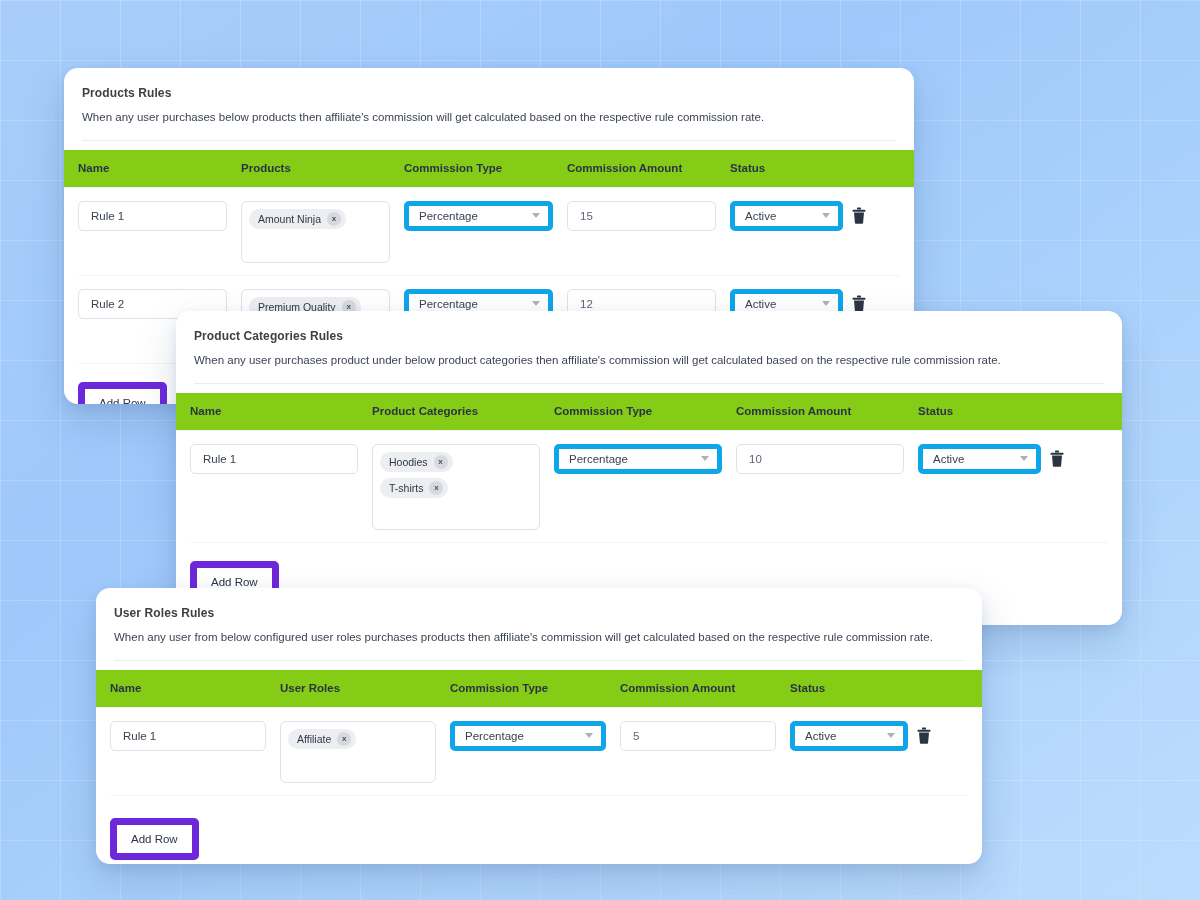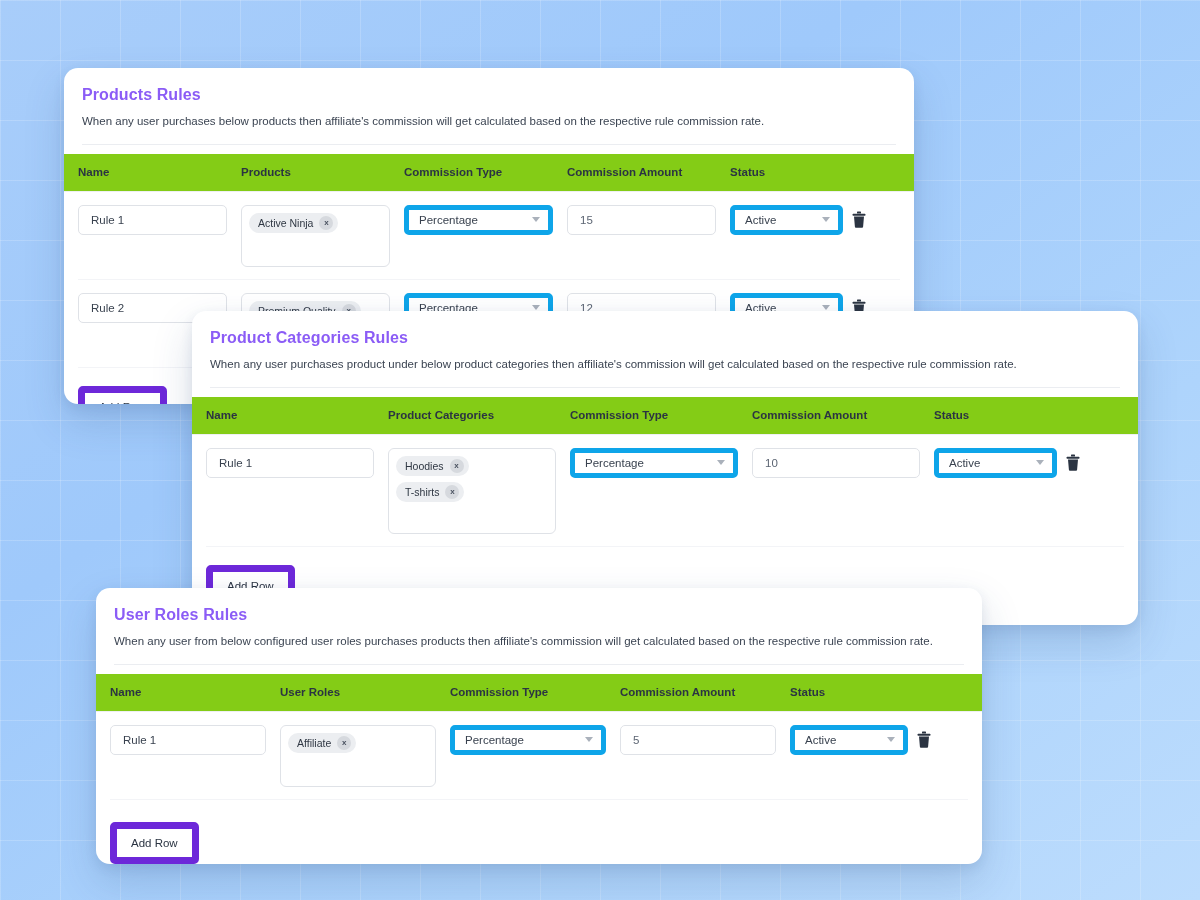--- a/index.html
+++ b/index.html
@@ -28,29 +28,29 @@
   .panel {
     position: absolute;
     background: #ffffff;
     border-radius: 14px;
     box-shadow: 0 18px 40px rgba(40, 70, 120, 0.18),
                 0 4px 12px rgba(40, 70, 120, 0.10);
     overflow: hidden;
   }
 
   #panel-products       { left: 64px;  top: 68px;  width: 850px; height: 336px; z-index: 1; }
-  #panel-categories     { left: 176px; top: 311px; width: 946px; height: 314px; z-index: 2; margin-left: 16px; }
+  #panel-categories     { left: 176px; top: 311px; width: 946px; height: 314px; z-index: 2; }
   #panel-userroles      { left: 96px;  top: 588px; width: 886px; height: 276px; z-index: 3; }
 
   .panel-inner { padding: 18px 18px 0 18px; }
 
   .panel-title {
-    font-size: 16px;
+    font-size: 12px;
     font-weight: bold;
-    color: #8b5cf6;
+    color: #404040;
     letter-spacing: 0.1px;
   }
 
   .panel-desc {
     margin-top: 10px;
     font-size: 11.5px;
     color: #3b4452;
     line-height: 1.35;
   }
 
@@ -243,21 +243,21 @@
         <div class="th c-stat">Status</div>
       </div>
 
       <div class="trow" style="padding-bottom:13px;">
         <div class="td c-name">
           <div class="field">Rule 1</div>
         </div>
         <div class="td c-multi">
           <div class="tagbox">
             <span class="chip">
-              <span>Active Ninja</span>
+              <span>Amount Ninja</span>
               <span class="chip-x">x</span>
             </span>
           </div>
         </div>
         <div class="td c-type">
           <div class="select">
             <span>Percentage</span>
             <span class="caret"></span>
           </div>
         </div>

